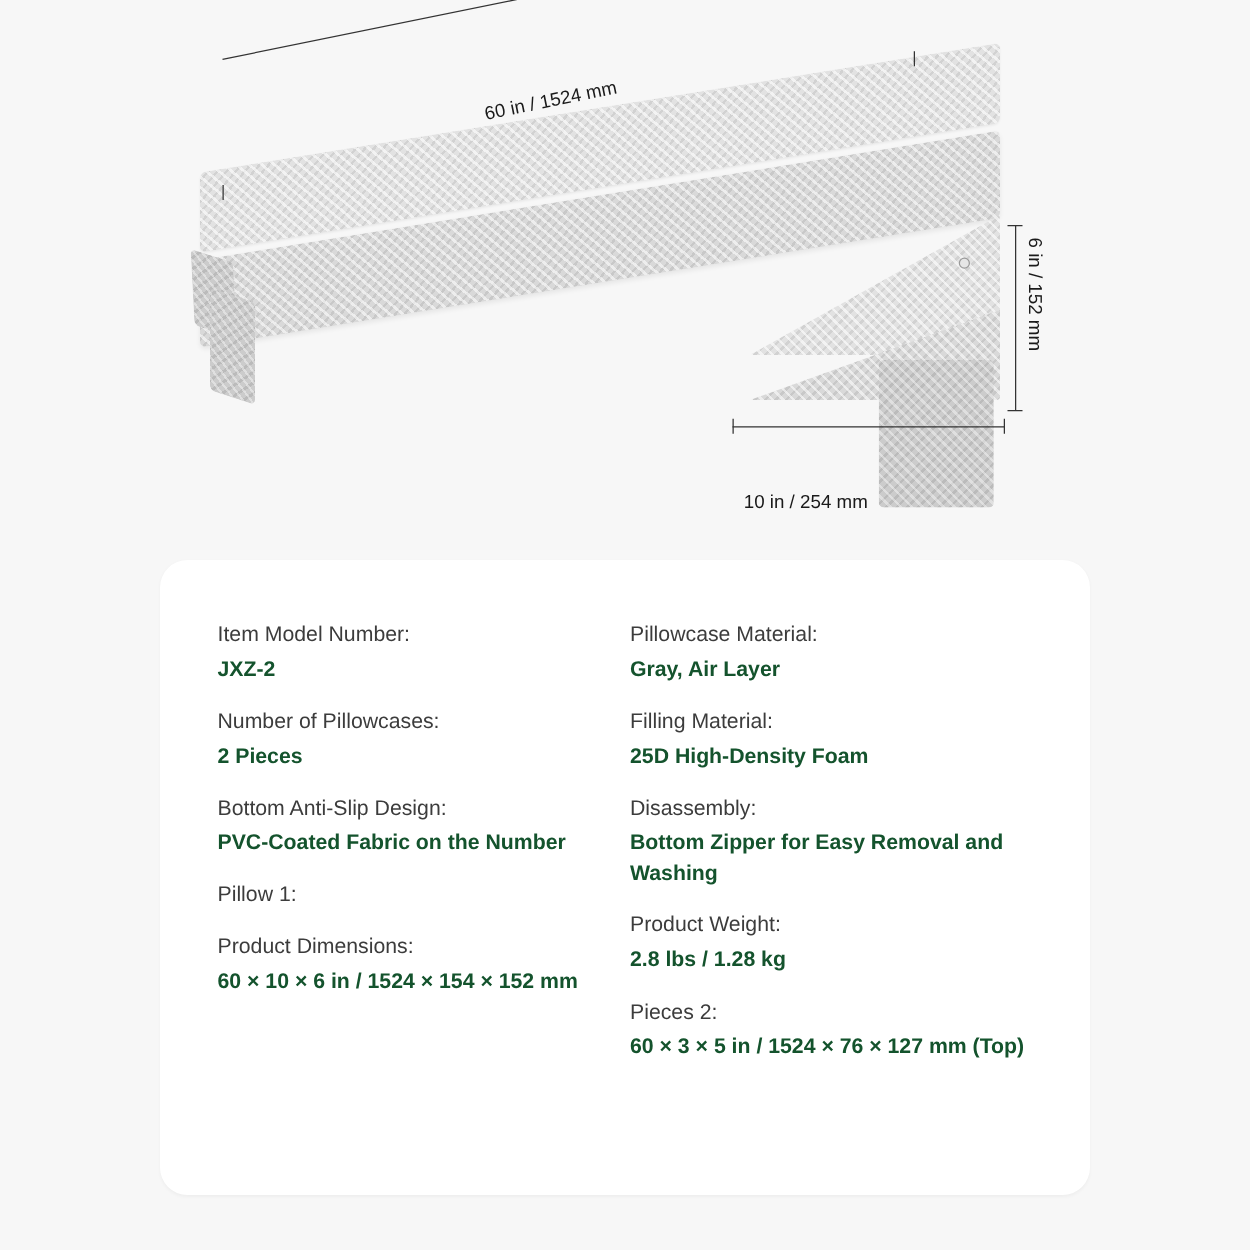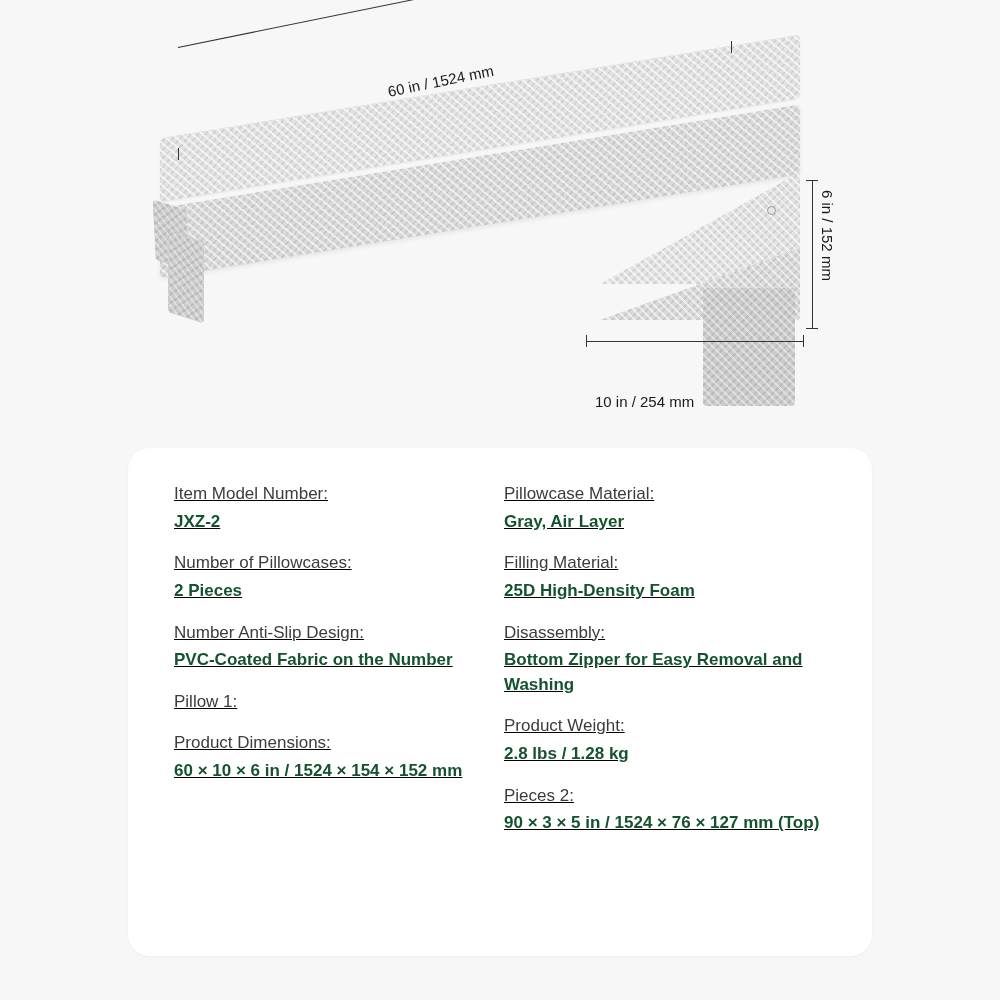--- a/index.html
+++ b/index.html
@@ -184,25 +184,24 @@
     top: 448px;
     width: 744px;
     height: 508px;
     background: #ffffff;
     border-radius: 22px;
     box-shadow: 0 1px 3px rgba(0,0,0,0.04);
   }
   .spec-cols {
     position: absolute;
     left: 46px;
-    top: 34px;
+    top: 48px;
     width: 660px;
     display: flex;
     gap: 0px;
-    text-decoration: underline;
   }
   .spec-col {
     width: 330px;
   }
   .spec-item {
     margin-bottom: 17px;
   }
   .spec-label {
     font-size: 17px;
     color: #3c3c3c;
@@ -257,21 +256,21 @@
     <div class="spec-col">
       <div class="spec-item">
         <div class="spec-label">Item Model Number:</div>
         <div class="spec-value">JXZ-2</div>
       </div>
       <div class="spec-item">
         <div class="spec-label">Number of Pillowcases:</div>
         <div class="spec-value">2 Pieces</div>
       </div>
       <div class="spec-item">
-        <div class="spec-label">Number Anti-Slip Design:</div>
+        <div class="spec-label">Bottom Anti-Slip Design:</div>
         <div class="spec-value">PVC-Coated Fabric on the Number</div>
       </div>
       <div class="spec-item">
         <div class="spec-label">Pillow 1:</div>
       </div>
       <div class="spec-item">
         <div class="spec-label">Product Dimensions:</div>
         <div class="spec-value">60 × 10 × 6 in / 1524 × 154 × 152 mm</div>
       </div>
     </div>
@@ -288,18 +287,18 @@
       <div class="spec-item">
         <div class="spec-label">Disassembly:</div>
         <div class="spec-value">Bottom Zipper for Easy Removal and Washing</div>
       </div>
       <div class="spec-item">
         <div class="spec-label">Product Weight:</div>
         <div class="spec-value">2.8 lbs / 1.28 kg</div>
       </div>
       <div class="spec-item">
         <div class="spec-label">Pieces 2:</div>
-        <div class="spec-value">90 × 3 × 5 in / 1524 × 76 × 127 mm (Top)</div>
+        <div class="spec-value">60 × 3 × 5 in / 1524 × 76 × 127 mm (Top)</div>
       </div>
     </div>
 
   </div>
 </div>
 
 </body></html>

